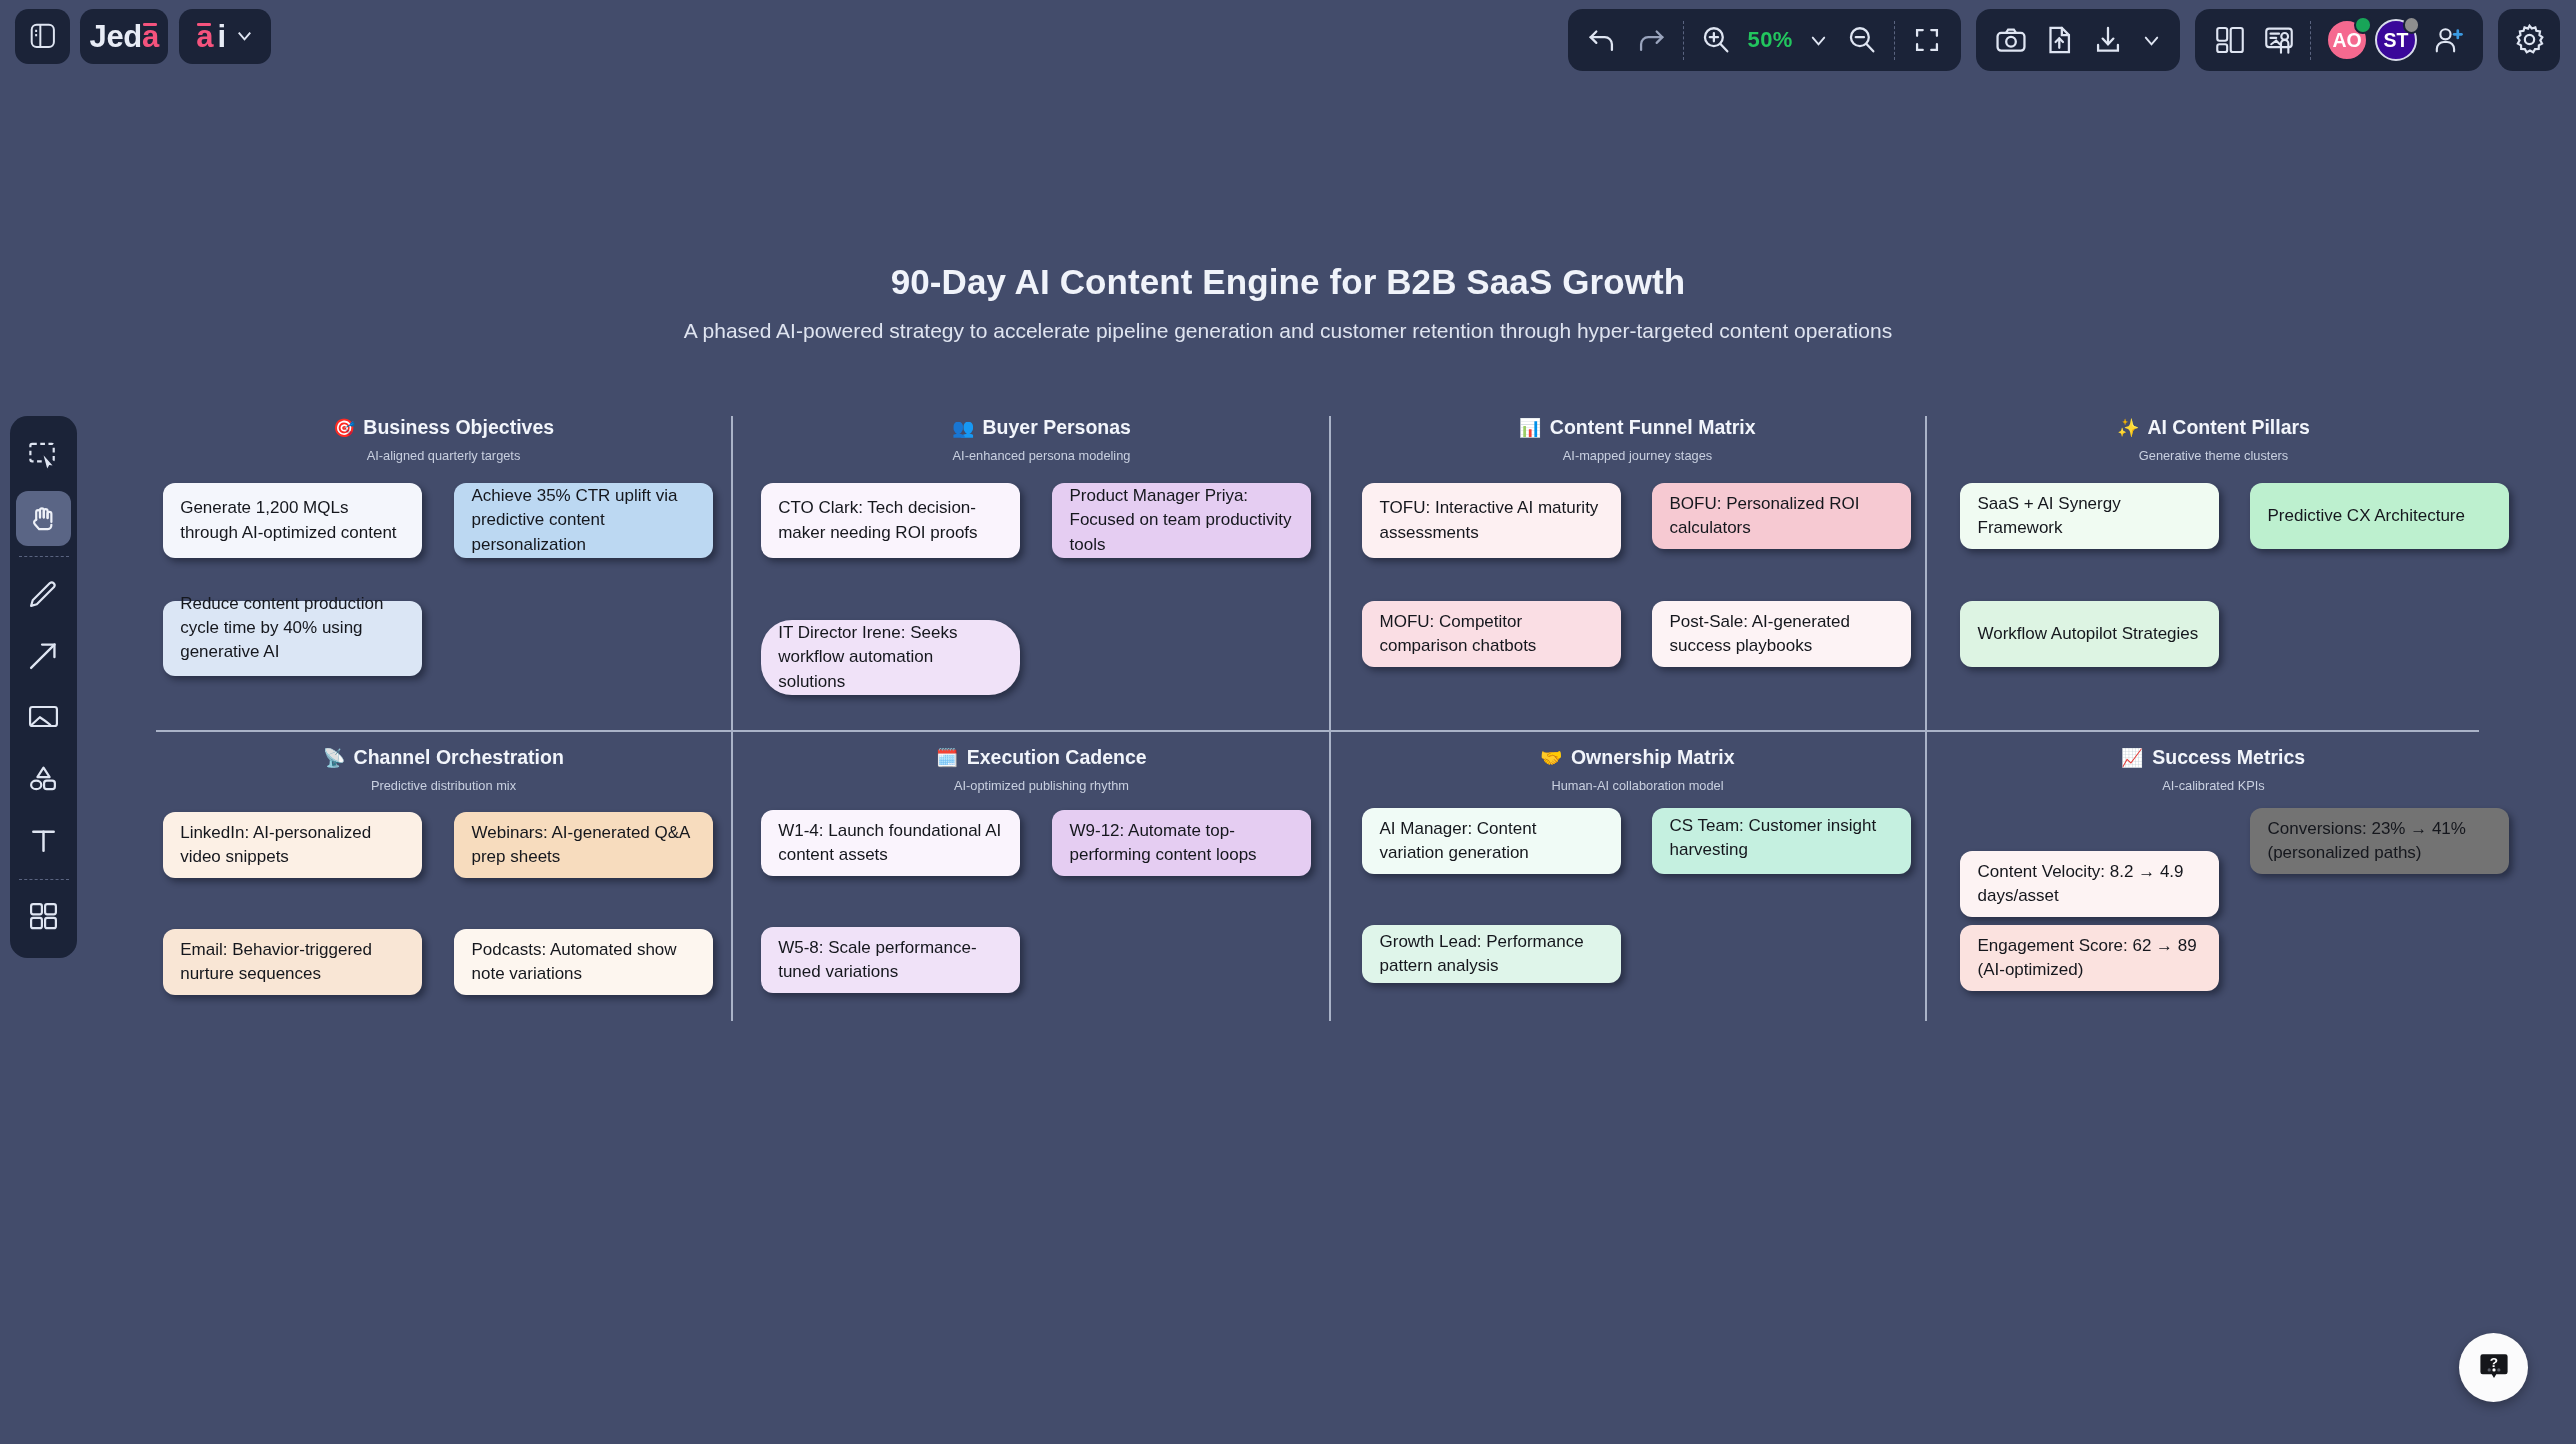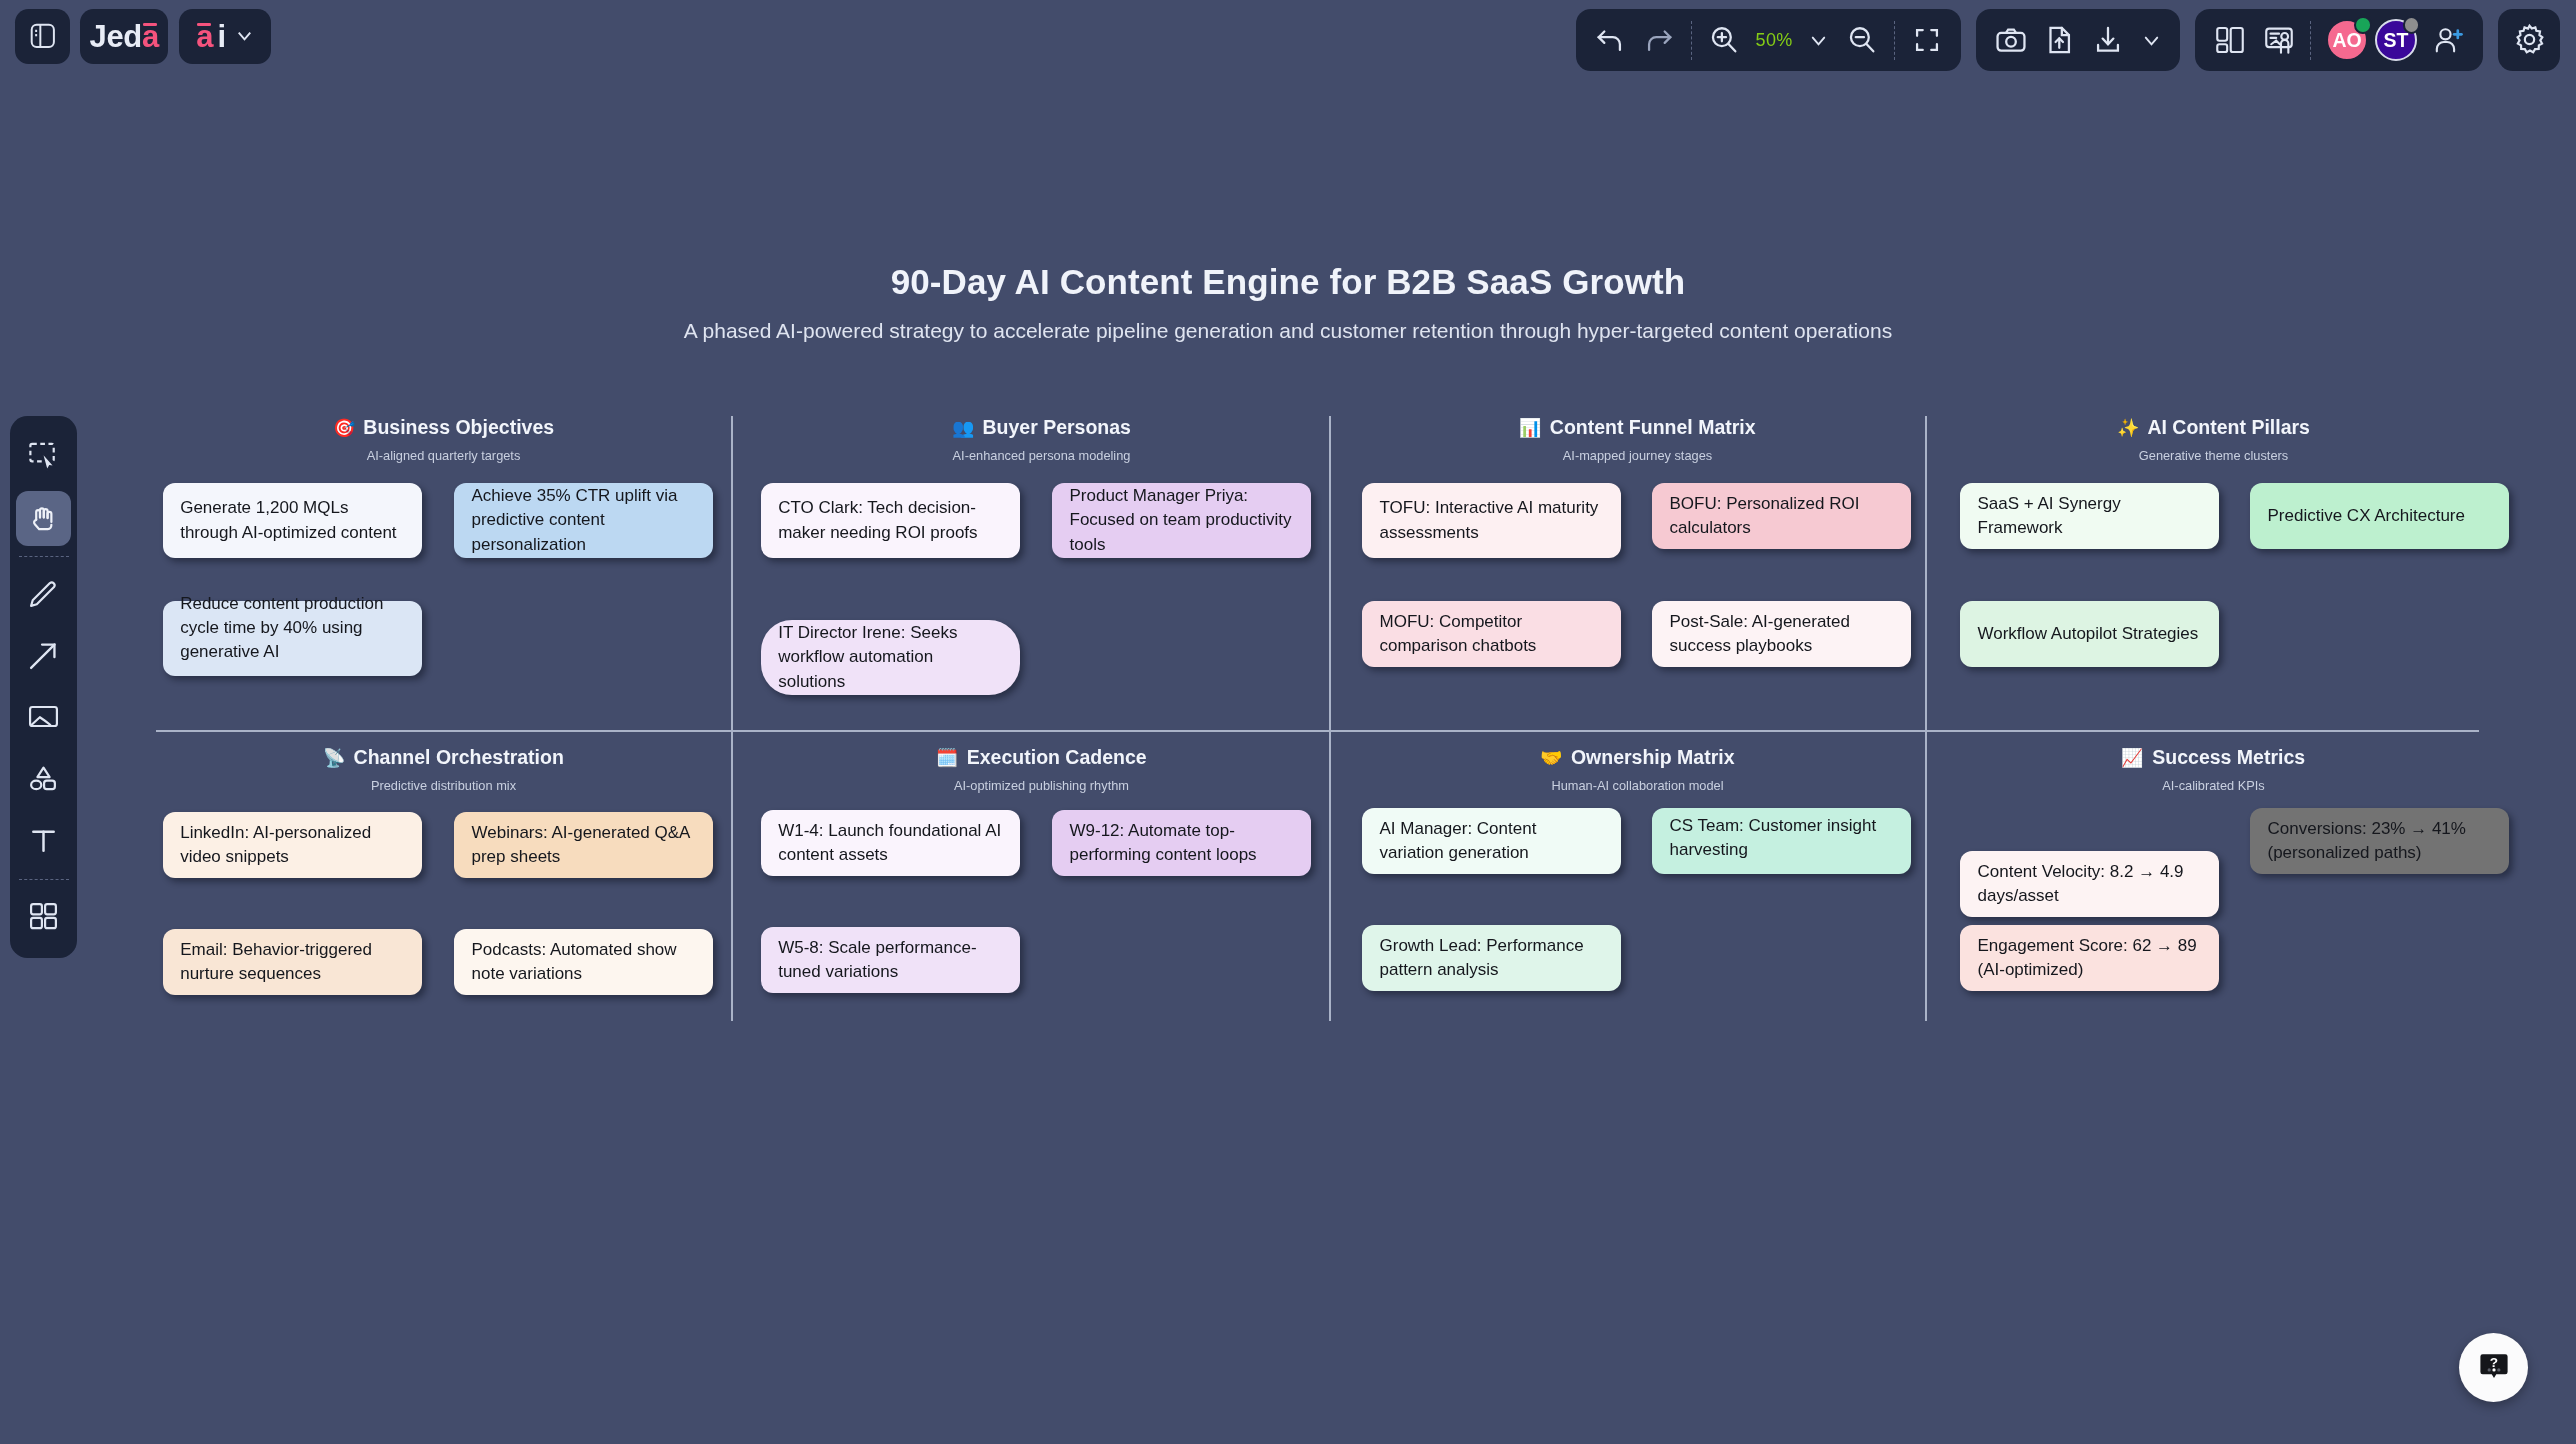--- a/index.html
+++ b/index.html
@@ -32,21 +32,21 @@
     display: flex; align-items: center; gap: 4px;
     font-size: 31px; font-weight: 600;
   }
 
   .tb-right { position: absolute; right: 16px; top: 9.4px; display: flex; align-items: center; gap: 14.8px; }
   .group-pill {
     height: 62px; border-radius: 14.8px; background: #1b2338;
     display: flex; align-items: center; padding: 0 17.5px; gap: 14.8px;
   }
   .vsep { width: 0; height: 39px; border-left: 1.3px dashed #5a6480; }
-  .zoomlabel { color: #84cc16; font-size: 18px; font-weight: 400; letter-spacing: 0.3px; }
+  .zoomlabel { color: #22c55e; font-size: 22px; font-weight: 700; letter-spacing: 0.3px; }
   .ibtn { display: flex; align-items: center; justify-content: center; cursor: pointer; }
   .settings-btn {
     width: 62px; height: 62px; border-radius: 14.8px; background: #1b2338;
     display: flex; align-items: center; justify-content: center;
   }
   .avatar {
     width: 42px; height: 42px; border-radius: 50%;
     display: flex; align-items: center; justify-content: center;
     color: #fff; font-size: 19.5px; font-weight: 700; position: relative;
     border: 1.3px solid #2b3category;
@@ -471,21 +471,21 @@
       <span class="q-emoji">🤝</span>
       <span>Ownership Matrix</span>
     </div>
     <div class="q-sub">Human-AI collaboration model</div>
     <div class="card" style="left:12px;top:62px;width:259px;height:66px;background:#f0fbf6;">
       <span>AI Manager: Content variation generation</span>
     </div>
     <div class="card" style="left:302px;top:62px;width:259px;height:66px;background:#c5f0e0;align-items:flex-end;">
       <span>CS Team: Customer insight harvesting</span>
     </div>
-    <div class="card" style="left:12px;top:179px;width:259px;height:66px;background:#dff5ea;">
+    <div class="card" style="left:12px;top:179px;width:259px;height:58px;background:#dff5ea;">
       <span>Growth Lead: Performance pattern analysis</span>
     </div>
   </div>
 
   <div class="quad" style="left:1948px;top:746px;width:531px;height:282px;">
     <div class="q-head">
       <span class="q-emoji">📈</span>
       <span>Success Metrics</span>
     </div>
     <div class="q-sub">AI-calibrated KPIs</div>

